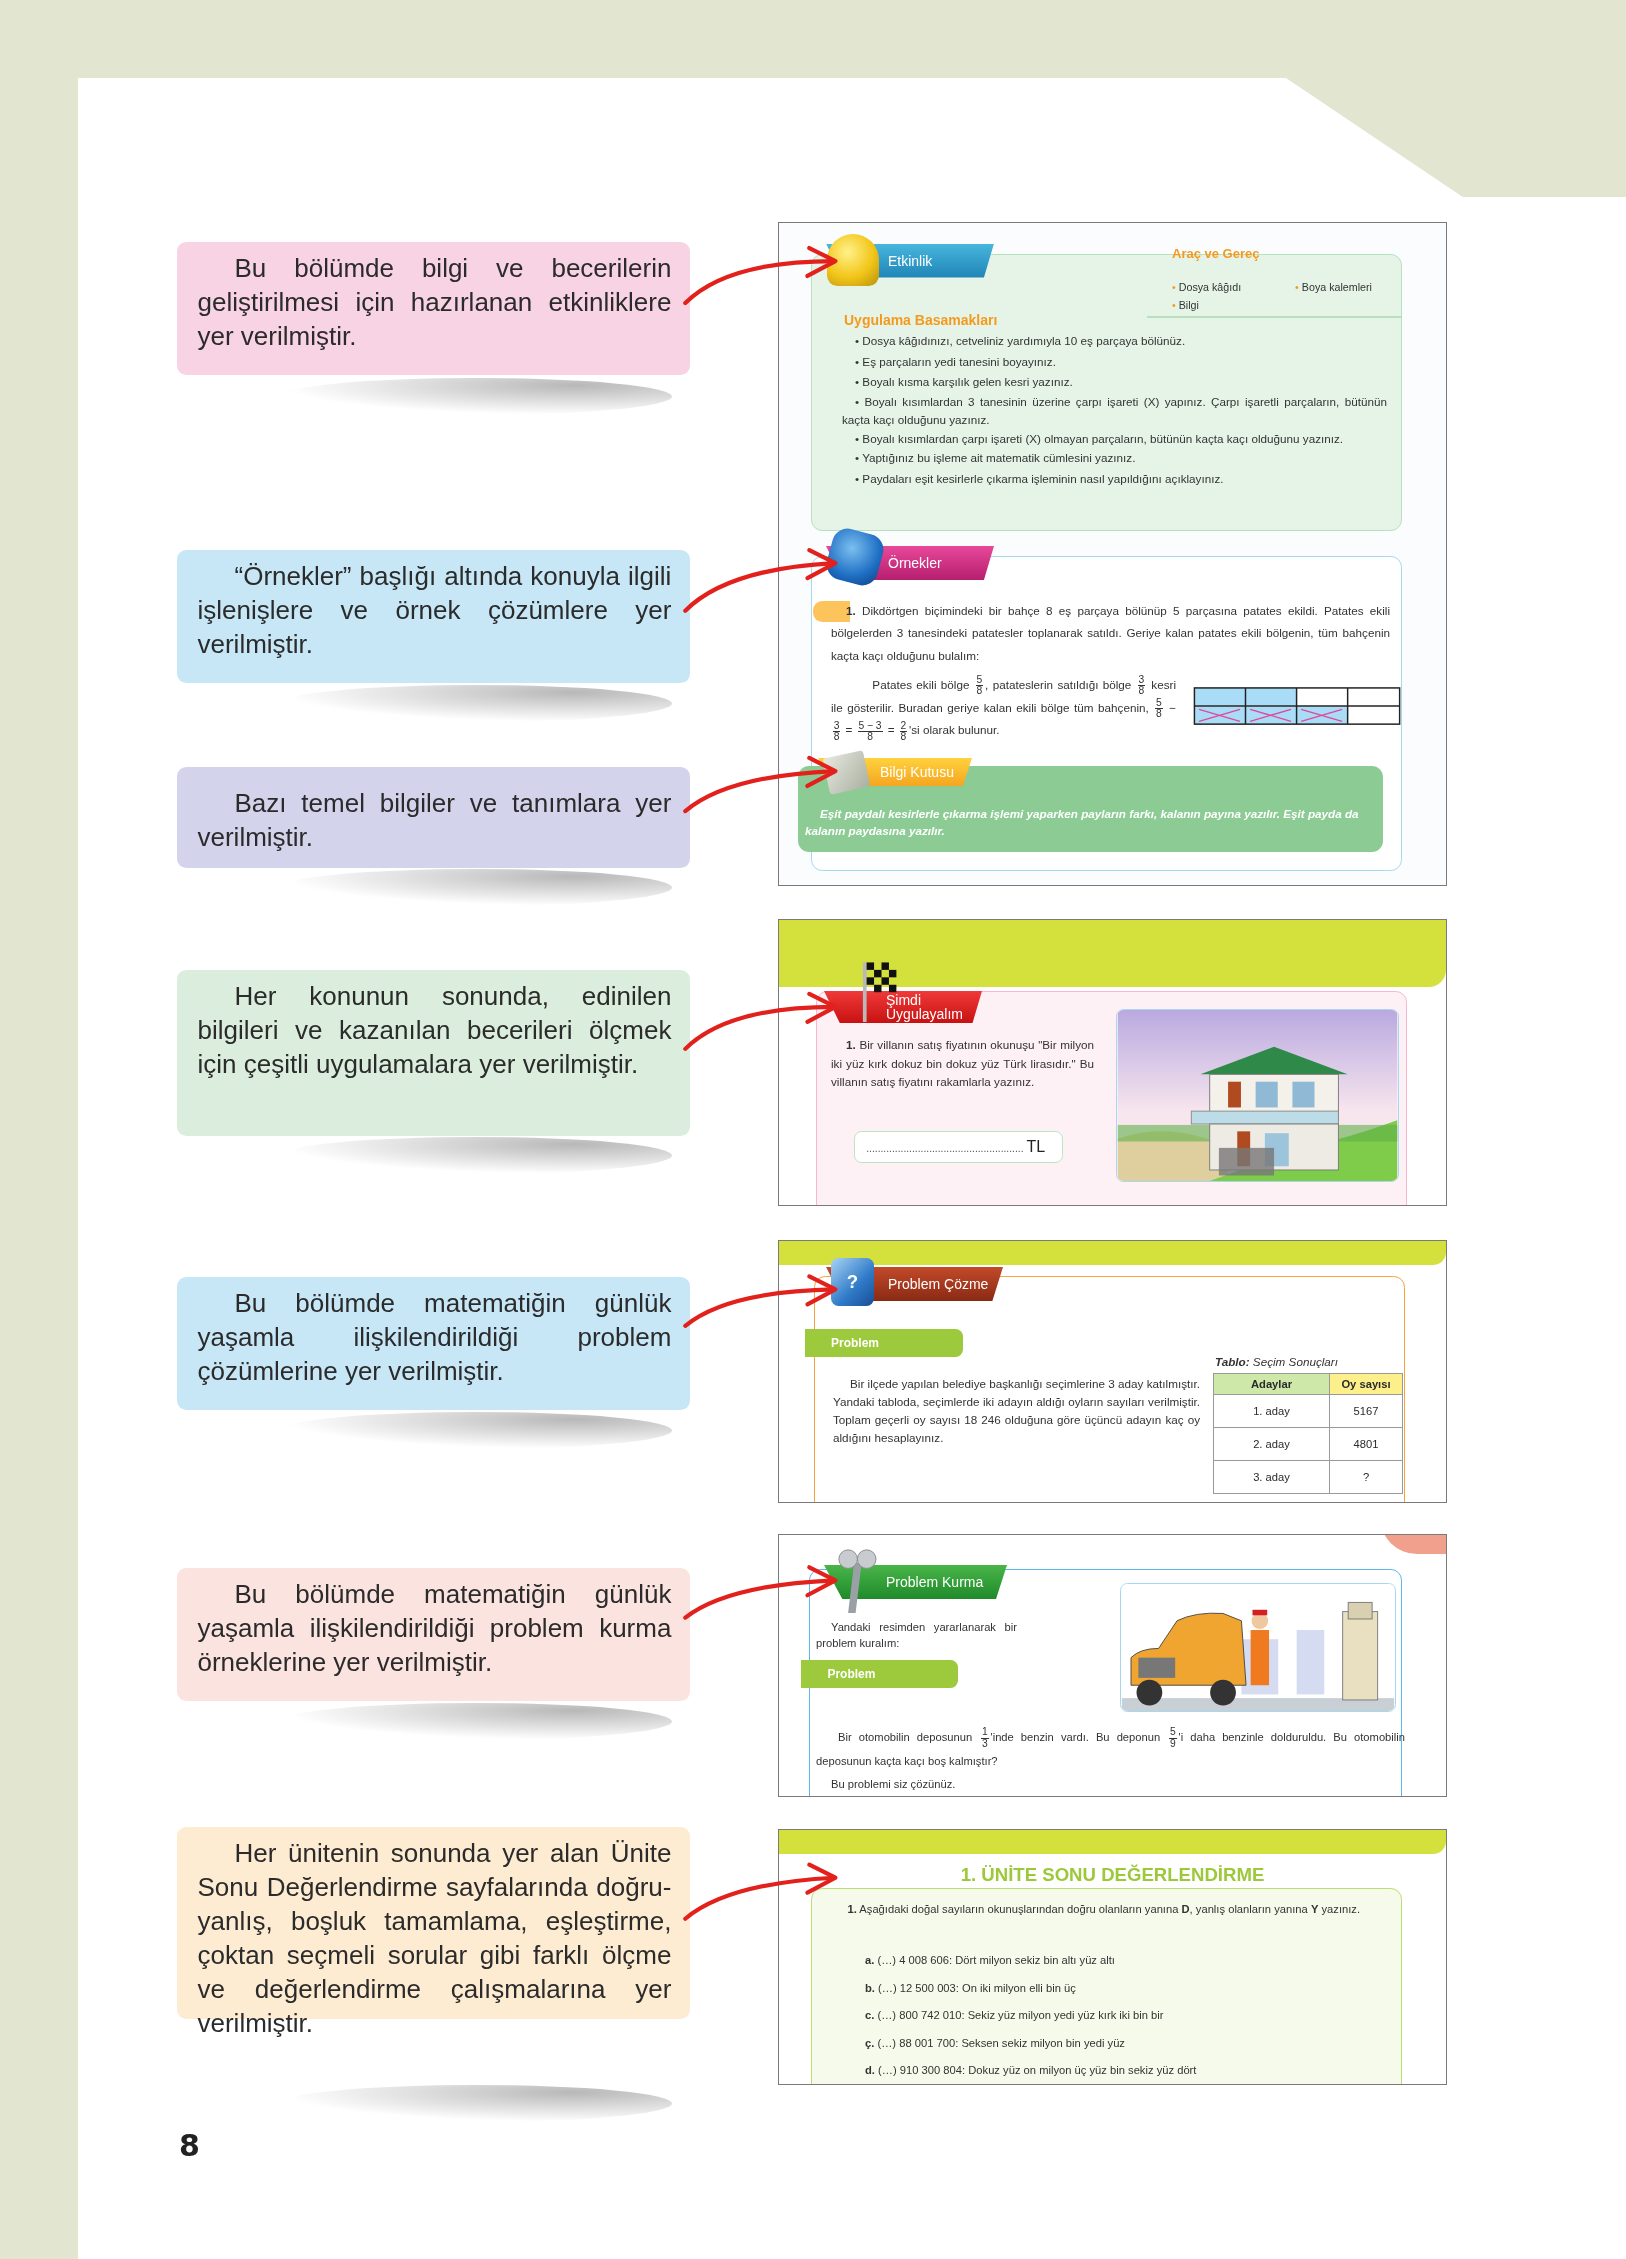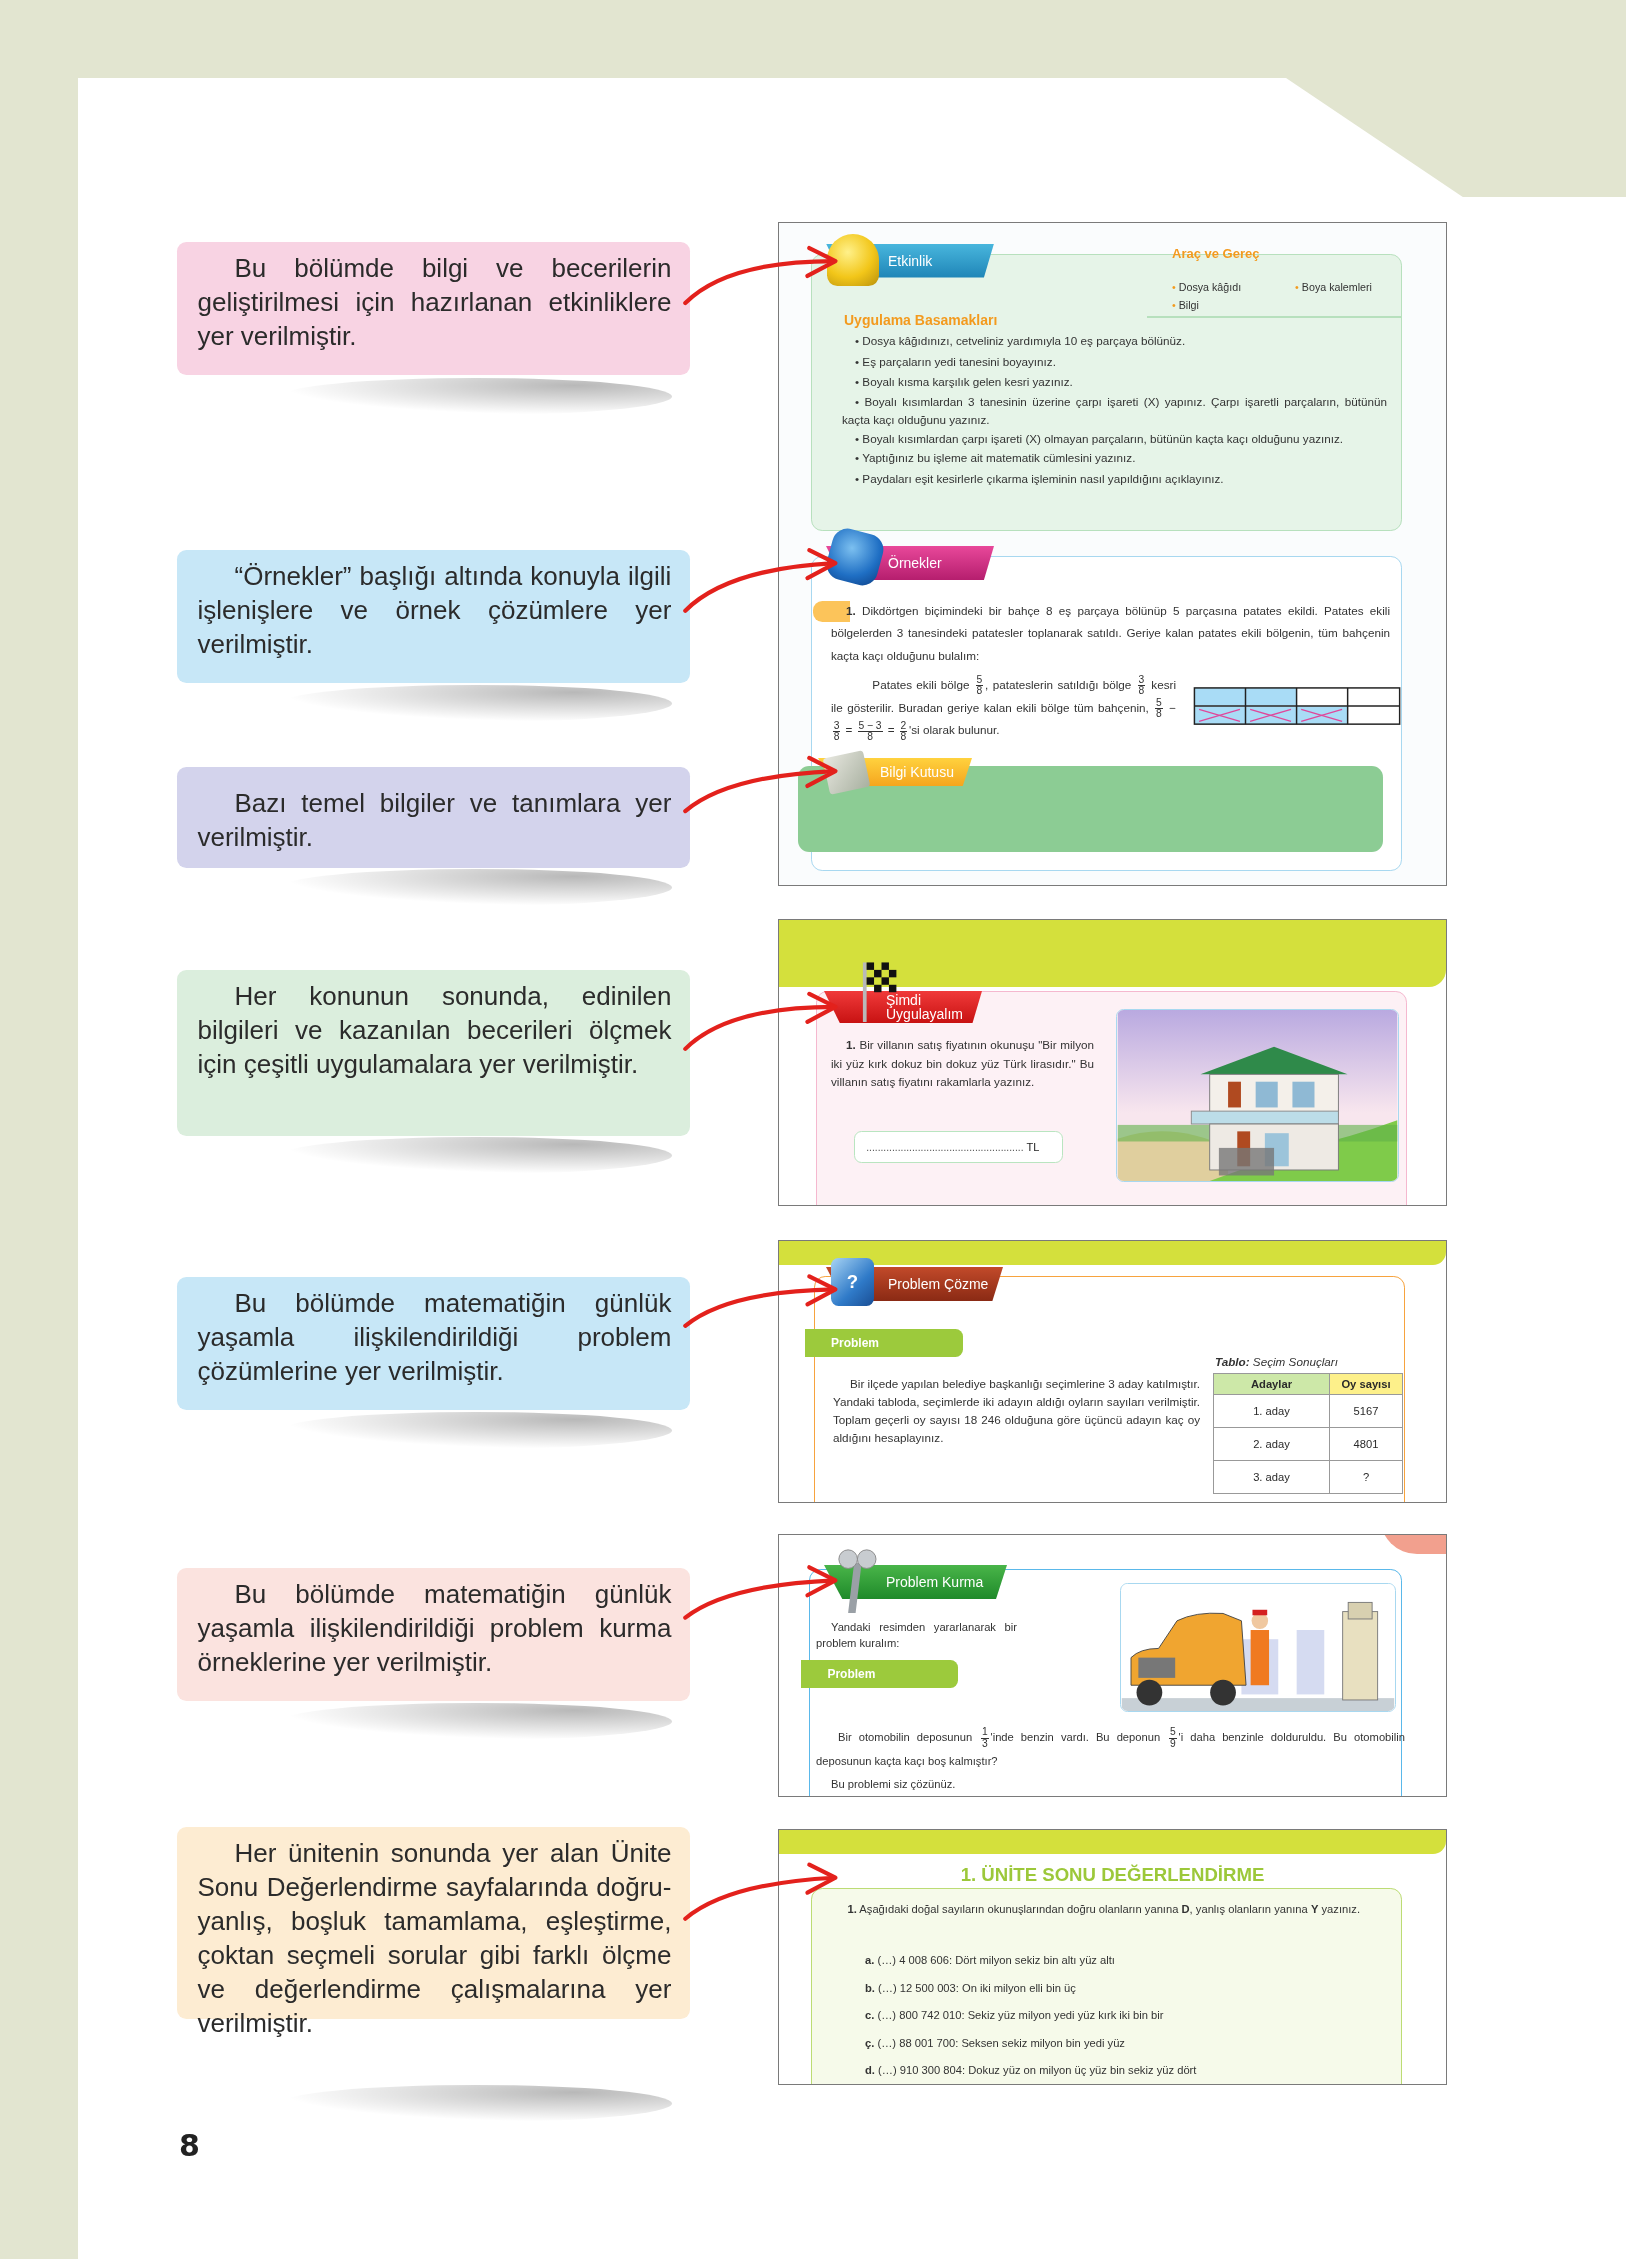--- a/index.html
+++ b/index.html
@@ -184,20 +184,21 @@
         <line x1="111" y1="1" x2="111" y2="40"></line>
         <line x1="166" y1="1" x2="166" y2="40"></line>
     </g>
   </svg>
 
   <div class="inner-box" style="left:18.6px;top:543px;width:585px;height:86px;background:#8ccc94;"></div>
   <div class="ribbon" style="left:39px;top:535px;width:154px;height:28px;line-height:28px;background:linear-gradient(#ffd23e,#f5a51e);">
     <span>Bilgi Kutusu</span>
   </div>
   <div class="ribbon-icon" style="left:47px;top:531px;width:41px;height:37px;border-radius:3.7px;background:linear-gradient(135deg,#e8e8e0,#a8b0a0);transform:rotate(-12deg);"></div>
+  <div style="position:absolute;left:26px;top:582px;width:569px;color:#fff;font-size:11.7px;font-style:italic;font-weight:bold;line-height:17px;text-indent:15px;">Eşit paydalı kesirlerle çıkarma işlemi yaparken payların farkı, kalanın payına yazılır. Eşit payda da kalanın paydasına yazılır.</div>
 </div>
 
 <div class="frame" style="top:919px;height:287px;">
   <div style="position:absolute;left:0;top:0;width:100%;height:67px;background:#d4e03c;border-bottom-right-radius:17px;"></div>
   <div class="inner-box" style="left:37px;top:71px;width:591px;height:242px;background:#fdf1f5;border:1.9px solid #f5b8cf;"></div>
   <div class="ribbon" style="left:45px;top:71px;width:158px;height:32px;line-height:14px;padding-top:1.9px;background:linear-gradient(#f03a3a,#c81212);">
     <span>Şimdi</span><br>
     <span>Uygulayalım</span>
   </div>
   <svg style="position:absolute;left:82px;top:35px;" width="41" height="67" viewBox="0 0 44 72">
@@ -212,21 +213,21 @@
       <rect x="14" y="32" width="8" height="8"></rect>
         <rect x="30" y="32" width="8" height="8"></rect>
     </g>
   </svg>
   <div class="small" style="position:absolute;left:52px;top:116px;width:263px;text-align:justify;line-height:18.6px;">
     <span style="display:inline-block;width:15px;"></span><b>1.</b>
     <span>Bir villanın satış fiyatının okunuşu "Bir milyon iki yüz kırk dokuz bin dokuz yüz Türk lirasıdır." Bu villanın satış fiyatını rakamlarla yazınız.</span>
   </div>
   <div style="position:absolute;left:75px;top:211px;width:209px;height:32px;border:1.4px solid #b9e5c0;border-radius:7.5px;background:#fff;font-size:10.3px;line-height:30px;padding-left:11.2px;color:#555;">
     <span>.......................................................</span>
-    <span style="color:#222;font-size:11px;">TL</span>
+    <span style="color:#222;font-size:16px;">TL</span>
   </div>
   <svg style="position:absolute;left:337px;top:89px;border:1.9px solid #a8d8f0;border-radius:7.5px;" width="283" height="173" viewBox="0 0 304 186">
     <defs>
         <linearGradient id="sky" x1="0" y1="0" x2="0" y2="1">
           <stop offset="0" stop-color="#b9a9e0"></stop>
           <stop offset="0.6" stop-color="#f8e6ee"></stop>
         </linearGradient>
       </defs>
     <rect width="304" height="186" fill="url(#sky)"></rect>
     <path d="M0 140 Q60 120 120 150 L120 186 L0 186 Z" fill="#e0cf9e"></path>

